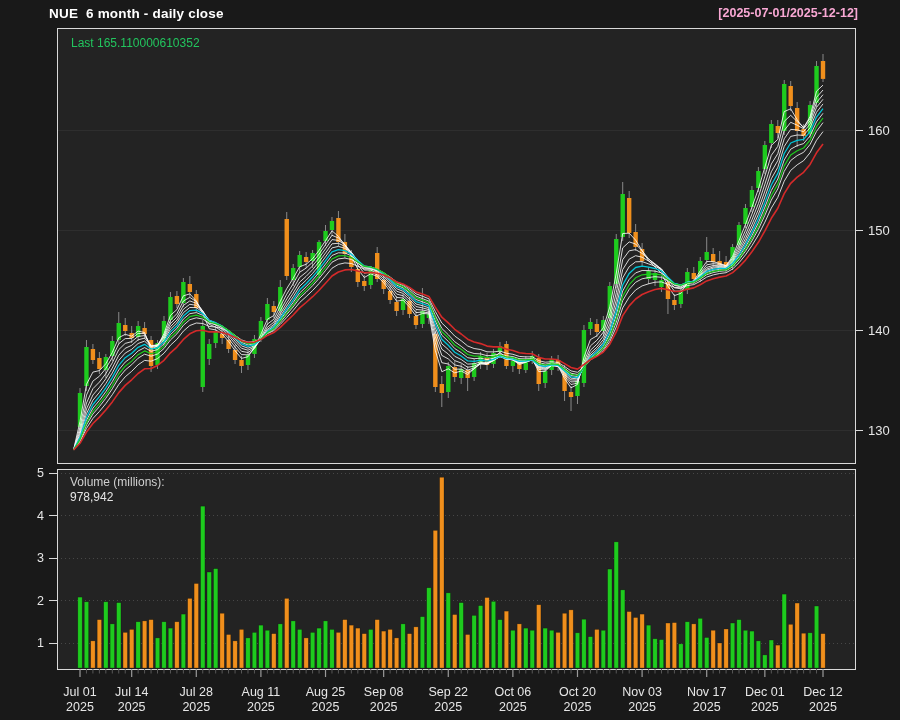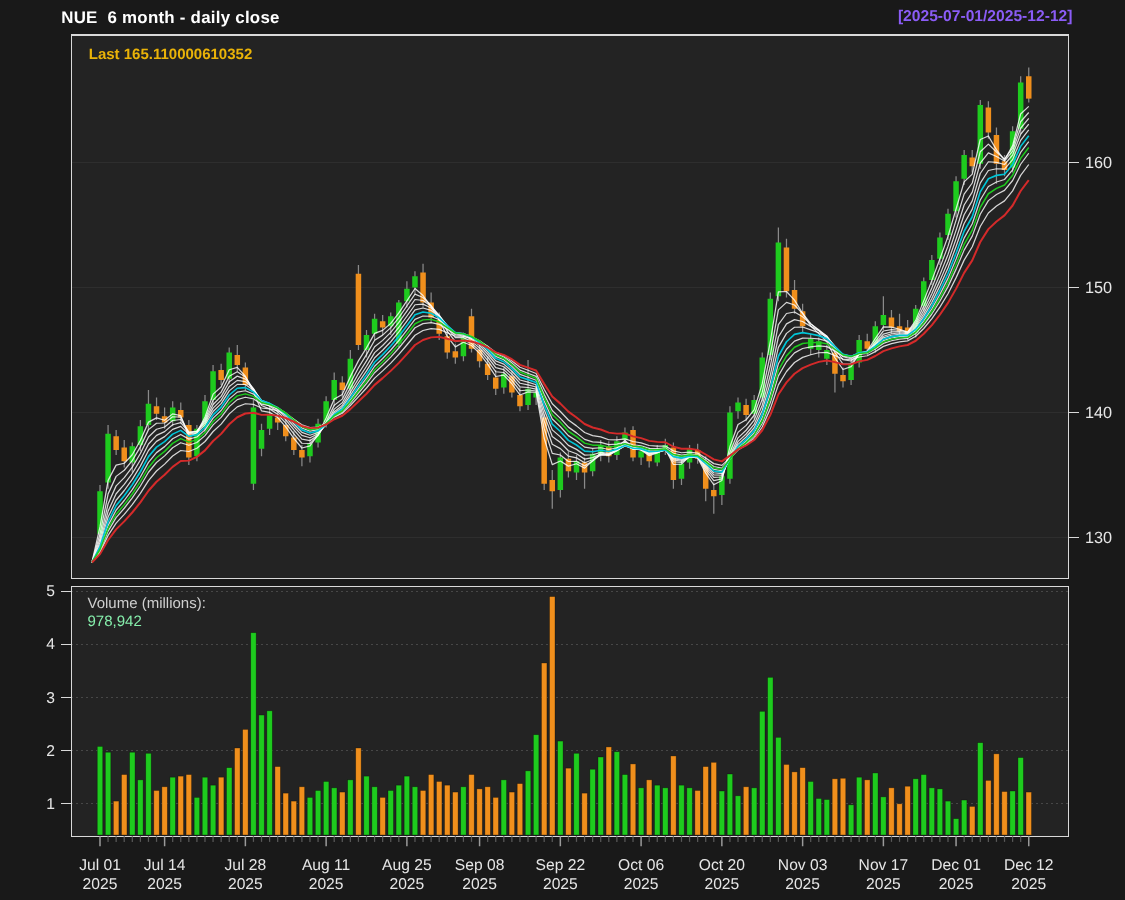--- a/index.html
+++ b/index.html
@@ -5,31 +5,31 @@
   html,body{margin:0;padding:0;background:#191919;}
   .chart-root{
     position:relative;width:900px;height:720px;background:#191919;
     font-family:"Liberation Sans",sans-serif;overflow:hidden;
   }
   .hdr-title{
     position:absolute;left:49px;top:6px;color:#FFFFFF;
     font-size:13.5px;font-weight:bold;white-space:pre;letter-spacing:.2px;
   }
   .hdr-range{
-    position:absolute;right:42px;top:6px;color:#8b5cf6;
+    position:absolute;right:42px;top:6px;color:#f9a8d4;
     font-size:12.5px;font-weight:bold;
   }
   .last-label{
-    position:absolute;left:71px;top:36px;color:#eab308;font-size:12px;font-weight:bold;
+    position:absolute;left:71px;top:36px;color:#22c55e;font-size:12px;
   }
   .vol-label{
     position:absolute;left:70px;top:475px;color:#CFCFCF;font-size:12px;text-align:right;
   }
   .vol-value{
-    position:absolute;left:70px;top:490px;color:#86efac;font-size:12px;
+    position:absolute;left:70px;top:490px;color:#e5e5e5;font-size:12px;
   }
   svg{position:absolute;left:0;top:0;}
 </style>
 </head>
 <body>
 
 <div class="chart-root">
   <div class="hdr-title">NUE  6 month - daily close</div>
   <div class="hdr-range">[2025-07-01/2025-12-12]</div>
 

